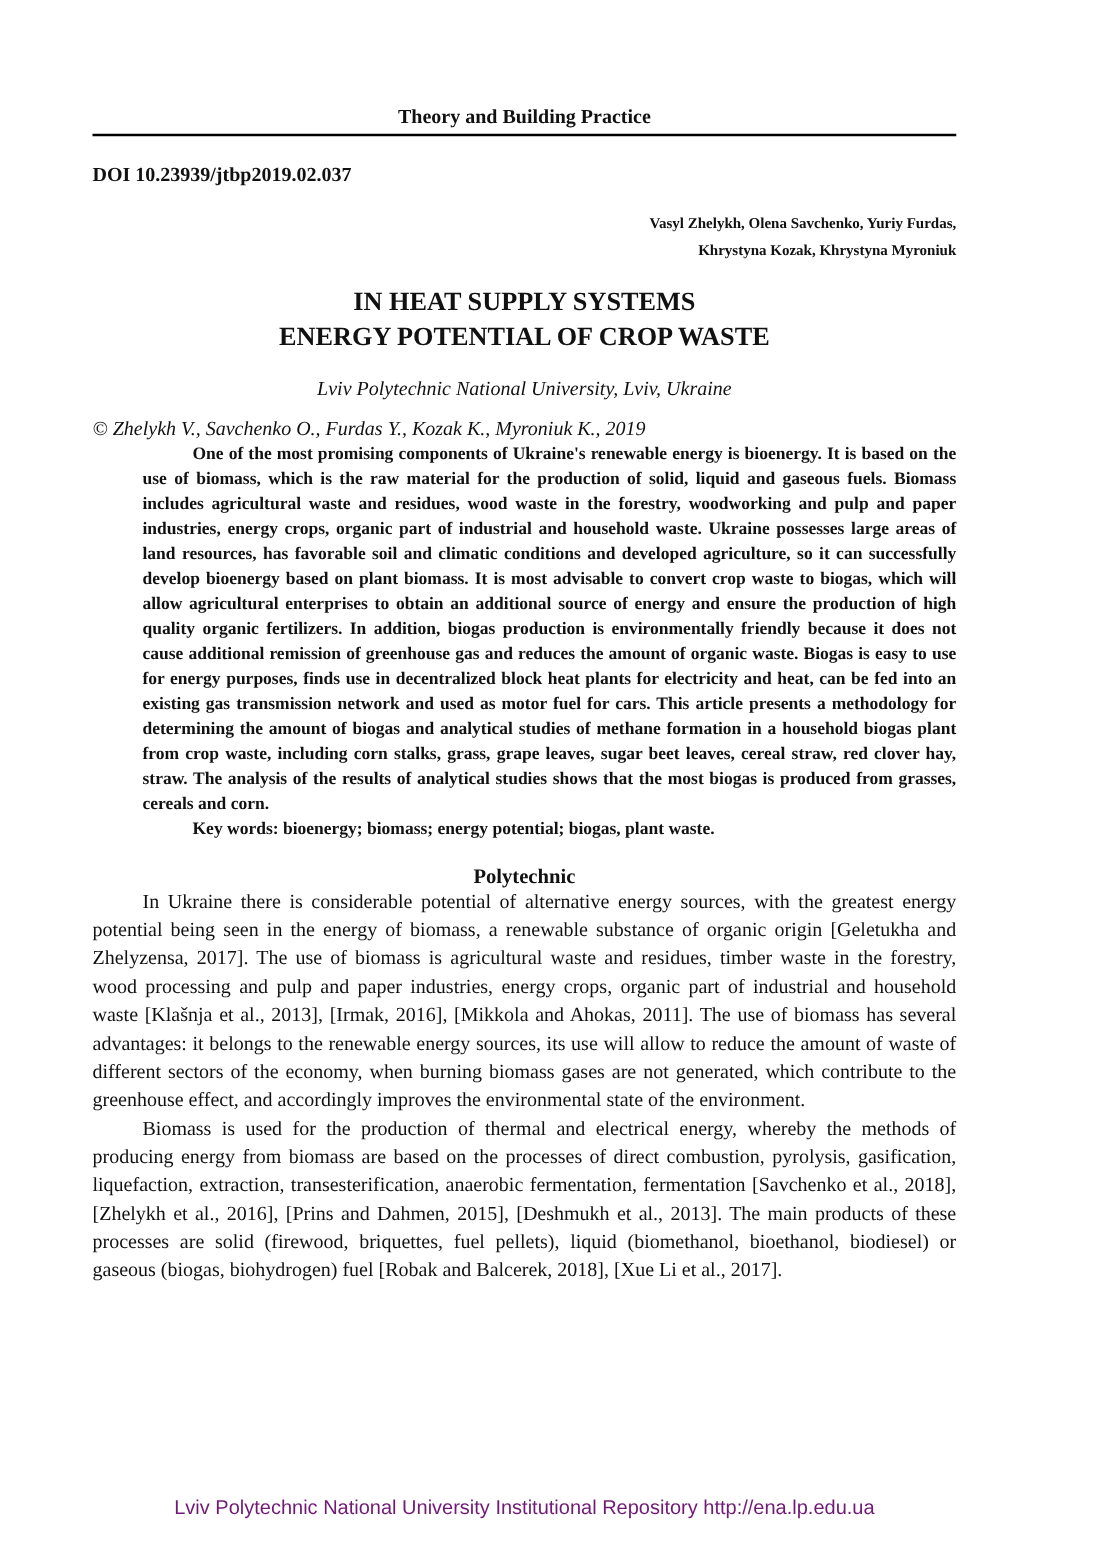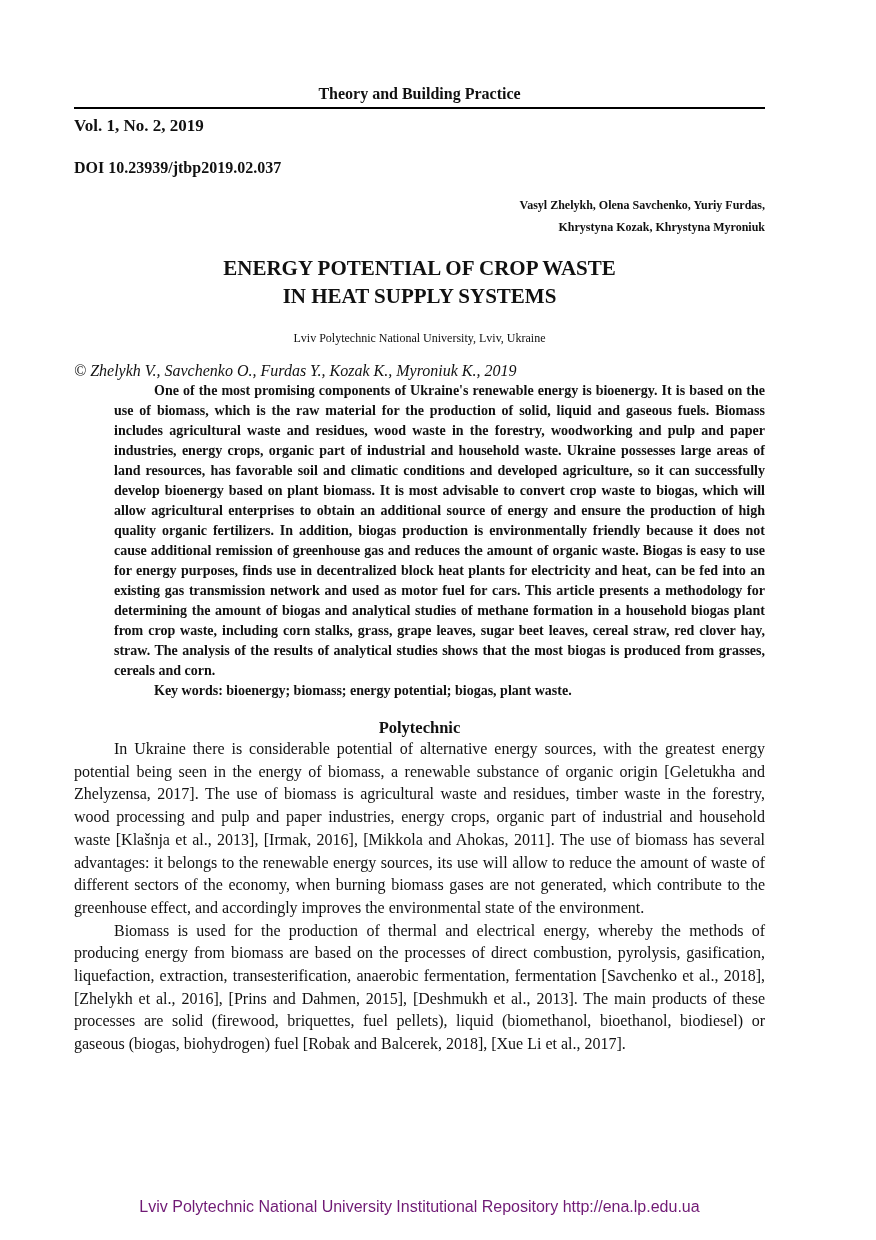--- a/index.html
+++ b/index.html
@@ -54,21 +54,22 @@
   .article-title {
     margin-top: 16px;
     text-align: center;
     font-weight: bold;
     font-size: 21px;
     line-height: 28px;
   }
   .affiliation {
     margin-top: 18px;
     text-align: center;
-    font-size: 12px;
+    font-style: italic;
+    font-size: 16px;
     line-height: 21px;
   }
   .email {
     text-align: center;
     font-style: italic;
     font-size: 16px;
     line-height: 21px;
   }
   .copyright {
     margin-top: 11px;
@@ -114,32 +115,31 @@
   }
 </style>
 </head>
 <body>
 
 <div class="page">
   <div class="content">
 
     <div class="journal-header">Theory and Building Practice</div>
 
-    <div class="volume-line">Vol. 1, No. 2, 2019</div>
 
     <div class="doi-line">DOI 10.23939/jtbp2019.02.037</div>
 
     <div class="authors">
       <div>Vasyl Zhelykh, Olena Savchenko, Yuriy Furdas,</div>
       <div>Khrystyna Kozak, Khrystyna Myroniuk</div>
     </div>
 
     <div class="article-title">
+      <div>IN HEAT SUPPLY SYSTEMS</div>
       <div>ENERGY POTENTIAL OF CROP WASTE</div>
-      <div>IN HEAT SUPPLY SYSTEMS</div>
     </div>
 
     <div class="affiliation">Lviv Polytechnic National University, Lviv, Ukraine</div>
 
 
     <div class="copyright">© Zhelykh V., Savchenko O., Furdas Y., Kozak K., Myroniuk K., 2019</div>
 
     <div class="abstract-block">
       <p>One of the most promising components of Ukraine's renewable energy is bioenergy. It is based on the use of biomass, which is the raw material for the production of solid, liquid and gaseous fuels. Biomass includes agricultural waste and residues, wood waste in the forestry, woodworking and pulp and paper industries, energy crops, organic part of industrial and household waste. Ukraine possesses large areas of land resources, has favorable soil and climatic conditions and developed agriculture, so it can successfully develop bioenergy based on plant biomass. It is most advisable to convert crop waste to biogas, which will allow agricultural enterprises to obtain an additional source of energy and ensure the production of high quality organic fertilizers. In addition, biogas production is environmentally friendly because it does not cause additional remission of greenhouse gas and reduces the amount of organic waste. Biogas is easy to use for energy purposes, finds use in decentralized block heat plants for electricity and heat, can be fed into an existing gas transmission network and used as motor fuel for cars. This article presents a methodology for determining the amount of biogas and analytical studies of methane formation in a household biogas plant from crop waste, including corn stalks, grass, grape leaves, sugar beet leaves, cereal straw, red clover hay, straw. The analysis of the results of analytical studies shows that the most biogas is produced from grasses, cereals and corn.</p>
       <p>Key words: bioenergy; biomass; energy potential; biogas, plant waste.</p>

